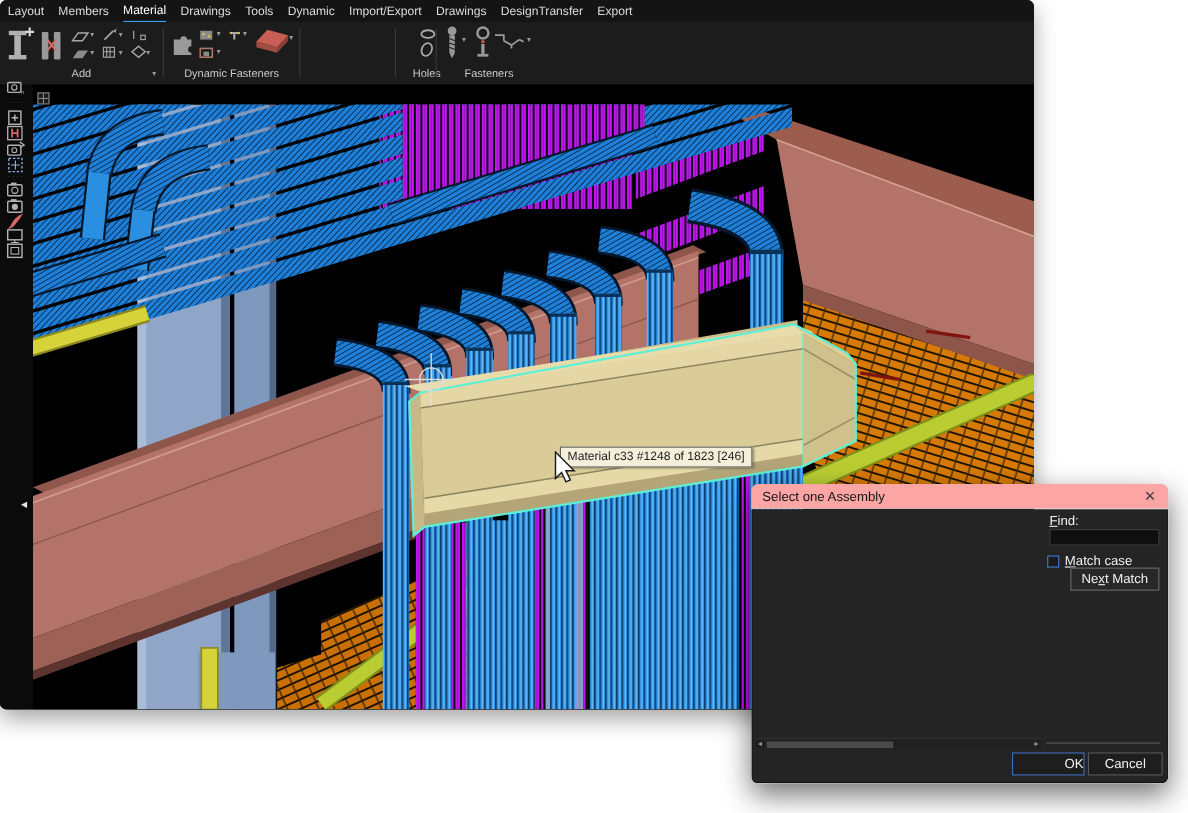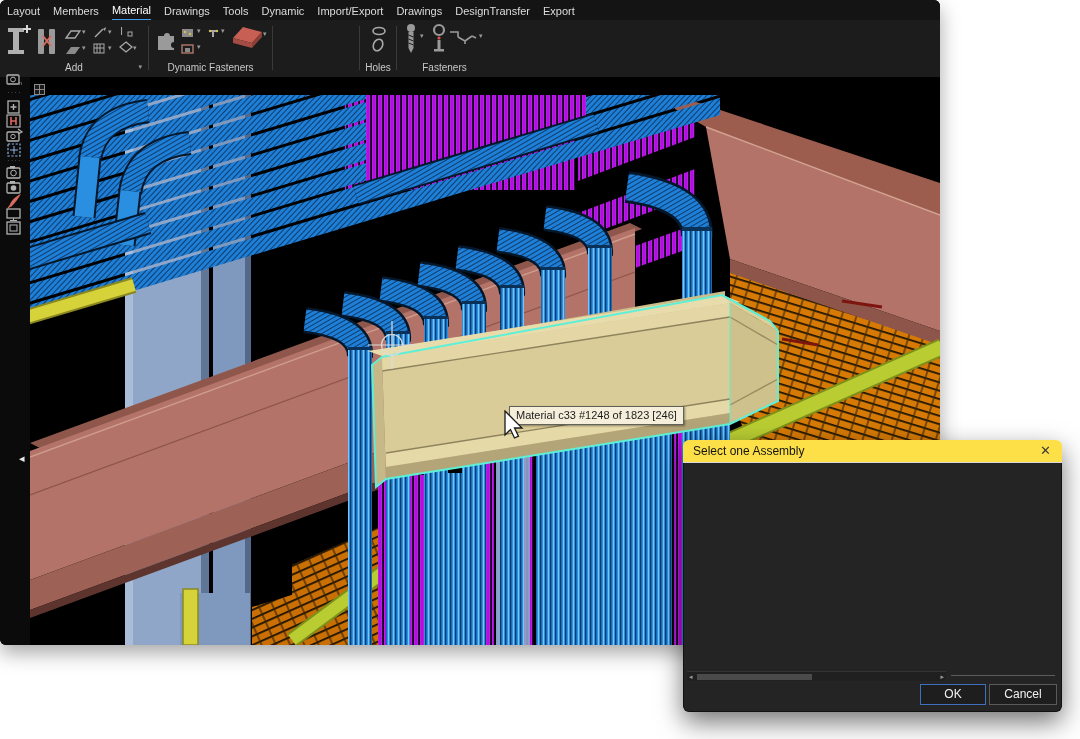--- a/index.html
+++ b/index.html
@@ -39,21 +39,21 @@
 
   
   #tooltip{position:absolute;left:509px;top:406px;height:19px;background:#f4eeda;border:1px solid #62625a;
            color:#1c1c1c;font-size:11px;line-height:17px;padding:0 6px;white-space:nowrap;z-index:40;
            box-shadow:1px 1px 2px rgba(0,0,0,.4);}
   #cursor{position:absolute;left:503px;top:410px;z-index:60;}
 
   
   #dialog{position:absolute;left:683px;top:440px;width:379px;height:272px;z-index:100;
           border-radius:6px;box-shadow:0 10px 26px rgba(0,0,0,.55);}
-  #dlg-title{position:absolute;left:0;top:0;width:100%;height:23px;background:#fde047;
+  #dlg-title{position:absolute;left:0;top:0;width:100%;height:23px;background:#fca5a5;
              border-radius:6px 6px 0 0;border-bottom:1px solid #d8d8d8;}
   #dlg-title-text{position:absolute;left:10px;top:4px;font-size:12px;color:#141414;}
   #dlg-close{position:absolute;right:11px;top:3px;font-size:13px;color:#3c3c3c;cursor:default;}
   #dlg-body{position:absolute;left:0;top:23px;width:100%;height:249px;background:#242424;
             border-radius:0 0 6px 6px;border:1px solid #111;border-top:none;}
   #dlg-list{position:absolute;left:4px;top:3px;width:258px;height:202px;background:#2a2a2a;border:1px solid #3c3c3c;}
   .dlg-item{display:inline-flex;align-items:center;gap:3px;margin:3px 0 0 3px;padding:0 5px 1px 2px;
             border:1px solid #cfcfcf;color:#f2f2f2;font-size:12px;letter-spacing:.2px;cursor:default;}
   #dlg-right{position:absolute;left:266px;top:0;width:110px;height:210px;}
   #find-label{position:absolute;left:4px;top:3px;font-size:12px;color:#f0f0f0;}
@@ -63,21 +63,21 @@
   #match-box{width:11px;height:11px;border:1px solid #3f7fd6;background:#1b1b1b;}
   #match-label{font-size:12px;color:#f0f0f0;}
   #next-btn{position:absolute;left:23px;top:53px;width:81px;height:21px;background:#282828;border:1px solid #6a6a6a;
             color:#f0f0f0;font-size:12px;text-align:center;line-height:19px;cursor:default;}
   #dlg-hdivider{position:absolute;left:267px;top:212px;width:104px;height:1px;background:#5c5c5c;}
   #dlg-hscroll{position:absolute;left:3px;top:208px;width:259px;height:10px;background:#202020;border-top:1px solid #333;}
   .scroll-arrow{position:absolute;top:0;font-size:7px;color:#9a9a9a;line-height:10px;}
   #dlg-thumb{position:absolute;left:10px;top:2px;width:115px;height:6px;background:#4a4a4a;}
   .dlg-btn{position:absolute;top:221px;height:21px;font-size:12px;color:#f2f2f2;text-align:center;line-height:19px;
            background:#1e1e1e;cursor:default;}
-  #ok-btn{left:236px;width:66px;border:1px solid #3f6fbf;}
+  #ok-btn{left:236px;width:66px;border:1px solid #3f6fbf;text-align:right;}
   #cancel-btn{left:305px;width:68px;border:1px solid #5a5a5a;}
   .u{text-decoration:underline;}
 </style>
 </head>
 <body>
 
 <div id="stage">
 
   <div id="appwin">
 
@@ -185,21 +185,21 @@
               <polygon points="2,14 21,19 21,24 2,19" fill="#a34c43"></polygon>
             </svg>
         </span>
         <span class="ricon rcaret" style="left:112px;top:10px;">▾</span>
         <span class="rlabel">Dynamic Fasteners</span>
       </div>
       <div class="rsep" style="left:272px;"></div>
 
       <div class="rsep" style="left:359px;"></div>
 
-      <div class="rgroup" style="left:362px;width:32px;">
+      <div class="rgroup" style="left:372px;width:32px;">
         <span class="ricon" style="left:8px;top:5px;">
           <svg width="18" height="30">
               <ellipse cx="9" cy="6" rx="6" ry="3.5" fill="none" stroke="#a8a8a8" stroke-width="1.6"></ellipse>
               <ellipse cx="8" cy="20" rx="4.5" ry="6" fill="none" stroke="#a8a8a8" stroke-width="1.6" transform="rotate(25 8 20)"></ellipse>
             </svg>
         </span>
         <span class="rlabel">Holes</span>
       </div>
       <div class="rsep" style="left:396px;"></div>
 
@@ -506,20 +506,29 @@
       <path d="M2 1 L2 25 L7.5 19.5 L11.5 28 L15.5 26.2 L11.5 18 L19 18 Z" fill="#ffffff" stroke="#1a1a1a" stroke-width="1.3"></path>
     </svg>
   </div>
 
   <div id="dialog">
     <div id="dlg-title">
       <span id="dlg-title-text">Select one Assembly</span>
       <span id="dlg-close">✕</span>
     </div>
     <div id="dlg-body">
+      <div id="dlg-right">
+        <span id="find-label"><span class="u">F</span><span>ind:</span></span>
+        <input id="find-input" value="" style="">
+        <div id="match-row">
+          <span id="match-box"></span>
+          <span id="match-label"><span class="u">M</span><span>atch case</span></span>
+        </div>
+        <div id="next-btn"><span>Ne</span><span class="u">x</span><span>t Match</span></div>
+      </div>
       <div id="dlg-hscroll">
         <span class="scroll-arrow" style="left:2px;">◂</span>
         <div id="dlg-thumb"></div>
         <span class="scroll-arrow" style="right:2px;">▸</span>
       </div>
       <div id="dlg-hdivider"></div>
       <div class="dlg-btn" id="ok-btn">OK</div>
       <div class="dlg-btn" id="cancel-btn">Cancel</div>
     </div>
   </div>

